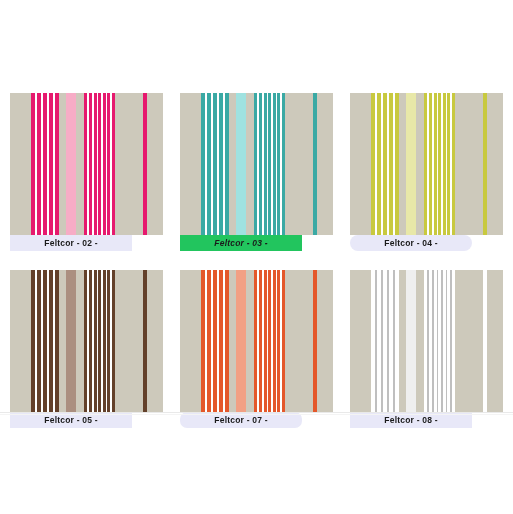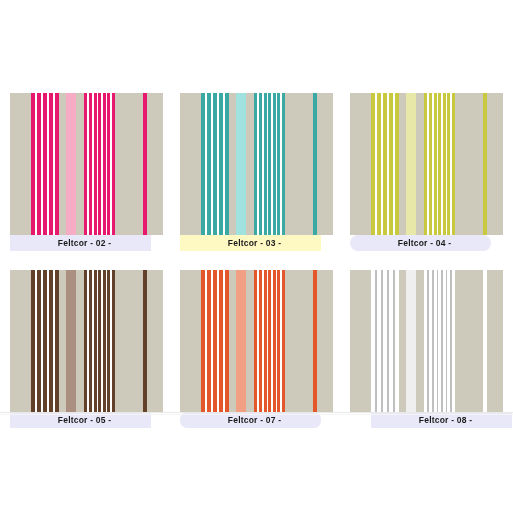--- a/index.html
+++ b/index.html
@@ -39,33 +39,32 @@
   }
 
   .swatch-canvas {
     width: 153px;
     height: 142px;
     display: block;
     background: #cdc9bb;
   }
 
   .swatch-label {
-    width: 133px;
+    width: 122px;
     height: 16px;
     line-height: 16px;
     background: #e8e8f8;
     color: #1a1a1a;
     font-size: 8.5px;
     font-weight: bold;
     letter-spacing: 0.2px;
     text-align: center;
     font-family: "Liberation Sans", sans-serif;
     white-space: nowrap;
     overflow: hidden;
-    padding-left: 8px;
   }
 
   
   #content-divider {
     position: absolute;
     left: 0;
     top: 412px;
     width: 513px;
     height: 1px;
     background: #e9e9e9;
@@ -146,21 +145,21 @@
           <rect x="91.19" y="0" width="1.53" height="142" fill="#ffffff" shape-rendering="crispEdges"></rect>
           <rect x="92.72" y="0" width="3.06" height="142" fill="#3aa9a4" shape-rendering="crispEdges"></rect>
           <rect x="95.78" y="0" width="1.53" height="142" fill="#ffffff" shape-rendering="crispEdges"></rect>
           <rect x="97.31" y="0" width="3.06" height="142" fill="#3aa9a4" shape-rendering="crispEdges"></rect>
           <rect x="100.37" y="0" width="1.53" height="142" fill="#ffffff" shape-rendering="crispEdges"></rect>
           <rect x="101.90" y="0" width="3.06" height="142" fill="#3aa9a4" shape-rendering="crispEdges"></rect>
           <rect x="104.96" y="0" width="27.54" height="142" fill="#cdc9bb" shape-rendering="crispEdges"></rect>
           <rect x="132.50" y="0" width="4.59" height="142" fill="#3aa9a4" shape-rendering="crispEdges"></rect>
           <rect x="137.09" y="0" width="15.91" height="142" fill="#cdc9bb" shape-rendering="crispEdges"></rect>
         </svg>
-        <div class="swatch-label" style="background: #fef9c3; color: rgb(26, 26, 26);">Feltcor - 03 -</div>
+        <div class="swatch-label" style="background: #22c55e; color: rgb(26, 26, 26); font-style: italic;">Feltcor - 03 -</div>
       </div>
       <div class="swatch-card">
         <svg class="swatch-canvas" width="153" height="142" viewBox="0 0 153 142" preserveAspectRatio="none">
           <rect x="0" y="0" width="153" height="142" fill="#cdc9bb"></rect>
           <rect x="0.00" y="0" width="20.66" height="142" fill="#cdc9bb" shape-rendering="crispEdges"></rect>
           <rect x="20.66" y="0" width="3.98" height="142" fill="#c8c93f" shape-rendering="crispEdges"></rect>
           <rect x="24.63" y="0" width="1.99" height="142" fill="#ffffff" shape-rendering="crispEdges"></rect>
           <rect x="26.62" y="0" width="3.98" height="142" fill="#c8c93f" shape-rendering="crispEdges"></rect>
           <rect x="30.60" y="0" width="1.99" height="142" fill="#ffffff" shape-rendering="crispEdges"></rect>
           <rect x="32.59" y="0" width="3.98" height="142" fill="#c8c93f" shape-rendering="crispEdges"></rect>
@@ -286,20 +285,20 @@
           <rect x="91.19" y="0" width="1.53" height="142" fill="#bfbfbf" shape-rendering="crispEdges"></rect>
           <rect x="92.72" y="0" width="3.06" height="142" fill="#ffffff" shape-rendering="crispEdges"></rect>
           <rect x="95.78" y="0" width="1.53" height="142" fill="#bfbfbf" shape-rendering="crispEdges"></rect>
           <rect x="97.31" y="0" width="3.06" height="142" fill="#ffffff" shape-rendering="crispEdges"></rect>
           <rect x="100.37" y="0" width="1.53" height="142" fill="#bfbfbf" shape-rendering="crispEdges"></rect>
           <rect x="101.90" y="0" width="3.06" height="142" fill="#ffffff" shape-rendering="crispEdges"></rect>
           <rect x="104.96" y="0" width="27.54" height="142" fill="#cdc9bb" shape-rendering="crispEdges"></rect>
           <rect x="132.50" y="0" width="4.59" height="142" fill="#ffffff" shape-rendering="crispEdges"></rect>
           <rect x="137.09" y="0" width="15.91" height="142" fill="#cdc9bb" shape-rendering="crispEdges"></rect>
         </svg>
-        <div class="swatch-label" style="background: rgb(232, 232, 248); color: rgb(26, 26, 26); margin-left: 21px;">Feltcor - 08 -</div>
+        <div class="swatch-label" style="background: rgb(232, 232, 248); color: rgb(26, 26, 26);">Feltcor - 08 -</div>
       </div>
     </div>
 
   <div id="content-divider"></div>
   <div id="content-divider-2"></div>
 
 </div>
 
 </body></html>

